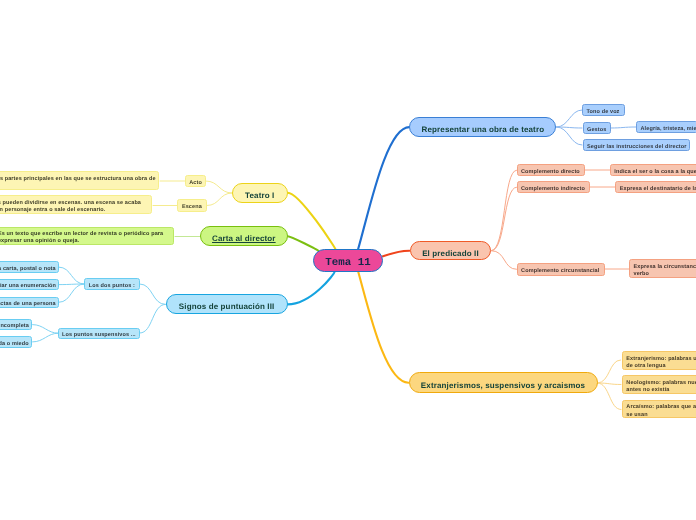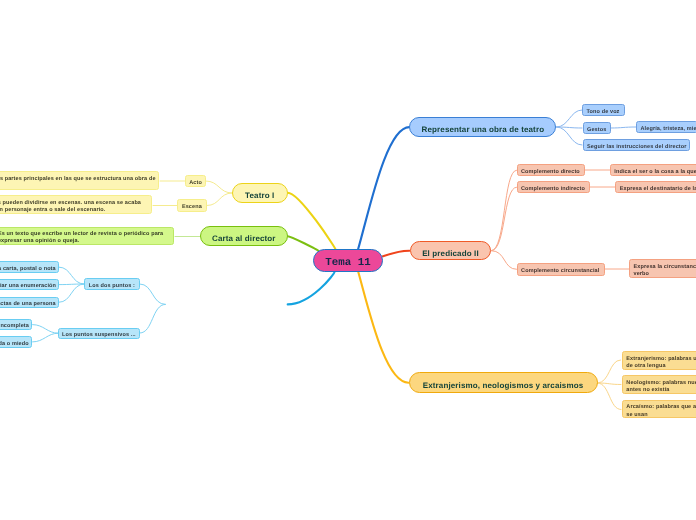--- a/index.html
+++ b/index.html
@@ -45,21 +45,21 @@
   .nd.orange span{color:#14433a;}
   .nd.orange2{background:#fadd93;border-color:#f6c766;}
   .nd.orange2 span{color:#453a26;}
 
   .nd.cyan{background:#b0e3fb;border-color:#18a5e0;}
   .nd.cyan span{color:#14433a;}
   .nd.cyan2{background:#b7e5f9;border-color:#69cdf2;}
   .nd.cyan2 span{color:#2f3b42;}
 
   .nd.green{background:#ccf682;border-color:#78c00e;}
-  .nd.green span{color:#14433a;}
+  .nd.green span{color:#14433a;text-decoration:underline;}
   .nd.green2{background:#d4f88c;border-color:#bbe766;}
   .nd.green2 span{color:#353d25;}
 
   .nd.yellow{background:#fdf5b4;border-color:#ecd319;}
   .nd.yellow span{color:#14433a;}
   .nd.yellow2{background:#fdf5b4;border-color:#f6ee8b;}
   .nd.yellow2 span{color:#42402a;}
 </style>
 </head>
 <body>
@@ -147,35 +147,38 @@
   </div>
   <div class="nd l2 red2 nw" style="left:516.6px;top:262.9px;width:88px;height:12.8px;">
     <span>Complemento circunstancial</span>
   </div>
   <div class="nd l3 red2" style="left:629px;top:259.2px;width:75px;height:18.6px;">
     <span>Expresa la circunstancia en que se realiza la acción del
 verbo</span>
   </div>
 
   <div class="nd main orange nw" style="left:408.5px;top:372.1px;width:189px;height:21.2px;">
-    <span>Extranjerismo, neologismos y arcaismos</span>
+    <span>Extranjerismos, suspensivos y arcaismos</span>
   </div>
   <div class="nd l2 orange2" style="left:621.8px;top:351.4px;width:83px;height:18.2px;">
     <span>Extranjerismo: palabras usadas procedentes
 de otra lengua</span>
   </div>
   <div class="nd l2 orange2" style="left:621.8px;top:375.4px;width:83px;height:18.2px;">
     <span>Neologismo: palabras nuevas que
 antes no existía</span>
   </div>
   <div class="nd l2 orange2" style="left:621.8px;top:400.2px;width:83px;height:18.2px;">
     <span>Arcaísmo: palabras que apenas
 se usan</span>
   </div>
 
+  <div class="nd main cyan nw" style="left:165.6px;top:294.2px;width:122.1px;height:19.7px;">
+    <span>Signos de puntuación III</span>
+  </div>
   <div class="nd l2 cyan2 nw" style="left:84.3px;top:277.8px;width:56px;height:12.4px;">
     <span>Los dos puntos :</span>
   </div>
   <div class="nd l2 cyan2 nw" style="left:57.5px;top:327.5px;width:82.7px;height:11.5px;">
     <span>Los puntos suspensivos ...</span>
   </div>
   <div class="nd l3 cyan2 nw" style="left:-61.7px;top:261.3px;width:120.5px;height:11.6px;">
     <span>Tras el saludo en una carta, postal o nota</span>
   </div>
   <div class="nd l3 cyan2 nw" style="left:-35.4px;top:278.8px;width:94px;height:11.6px;">

